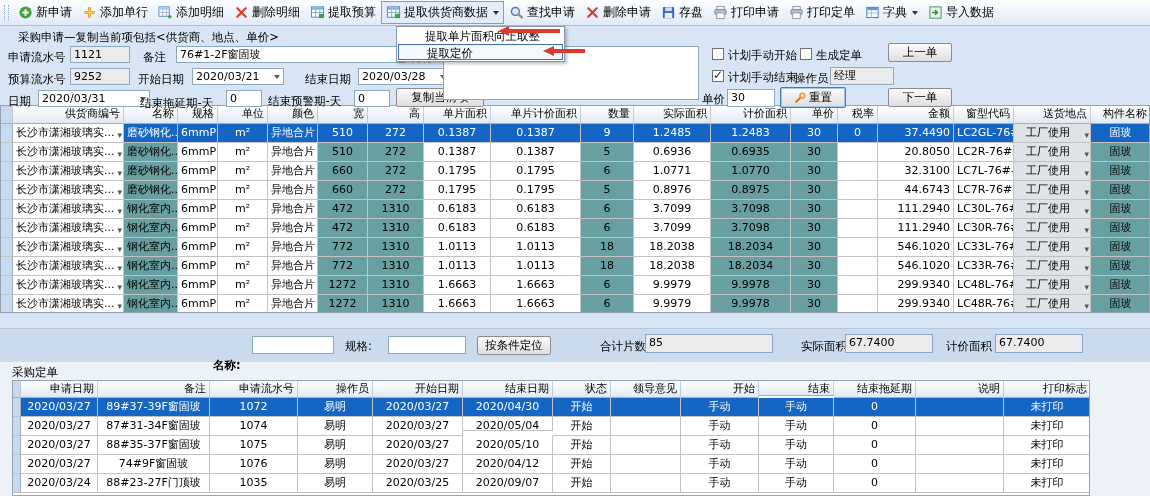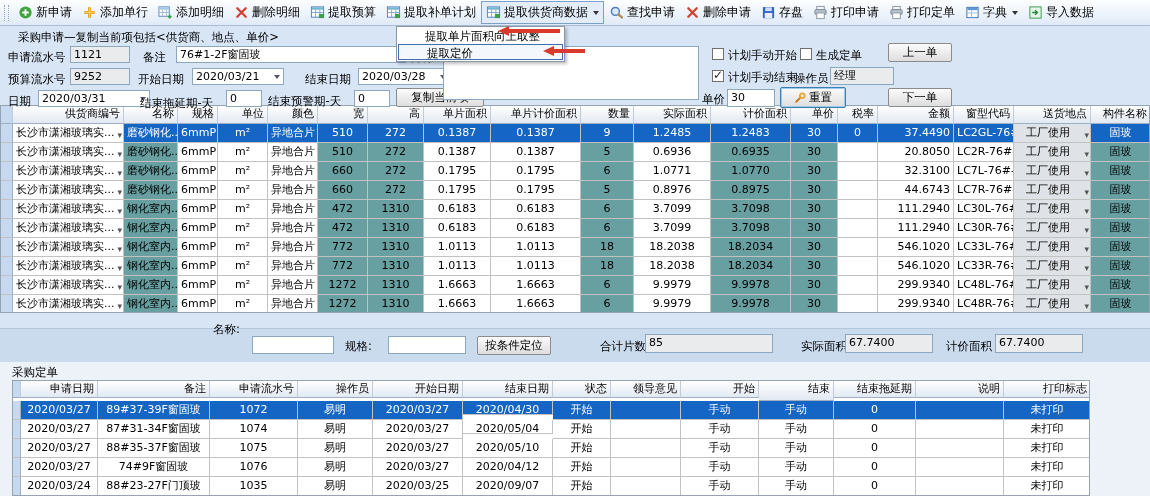--- a/index.html
+++ b/index.html
@@ -93,29 +93,20 @@
       <span>删除明细</span>
       </span>
     <span class="titem">
       <svg class="ic" viewBox="0 0 16 16">
           <rect x="1.5" y="2" width="13" height="11" fill="#fff" stroke="#4e7ec0"></rect>
           <rect x="2" y="2.5" width="12" height="2.5" fill="#74b7d0"></rect>
           <path d="M1.5 8h13M6 5v8M10.5 5v8" stroke="#7fa8cf"></path>
           <rect x="9.5" y="9.5" width="5.5" height="4.5" fill="#3f9e49"></rect>
         </svg>
       <span>提取预算</span>
-      </span>
-    <span class="titem">
-      <svg class="ic" viewBox="0 0 16 16">
-          <rect x="1.5" y="2" width="13" height="11" fill="#fff" stroke="#4e7ec0"></rect>
-          <rect x="2" y="2.5" width="12" height="2.5" fill="#74b7d0"></rect>
-          <path d="M1.5 8h13M6 5v8M10.5 5v8" stroke="#7fa8cf"></path>
-          <rect x="9.5" y="9.5" width="5.5" height="4.5" fill="#3f9e49"></rect>
-        </svg>
-      <span>提取补单计划</span>
       </span>
     <span class="titem open">
       <svg class="ic" viewBox="0 0 16 16">
           <rect x="1.5" y="2" width="13" height="11" fill="#fff" stroke="#4e7ec0"></rect>
           <rect x="2" y="2.5" width="12" height="2.5" fill="#74b7d0"></rect>
           <path d="M1.5 8h13M6 5v8M10.5 5v8" stroke="#7fa8cf"></path>
           <rect x="9.5" y="9.5" width="5.5" height="4.5" fill="#3f9e49"></rect>
         </svg>
       <span>提取供货商数据</span>
       <span class="caret"></span>
@@ -449,21 +440,21 @@
         <div class="tcell teal hl" style="width: 47px; flex: 0 0 47px; height: 19px; line-height: 17px; text-align: center;"><span>30</span></div>
         <div class="tcell hl" style="width: 40px; flex: 0 0 40px; height: 19px; line-height: 17px; text-align: center;"><span></span></div>
         <div class="tcell hl" style="width: 76px; flex: 0 0 76px; height: 19px; line-height: 17px; text-align: right;"><span>299.9340</span></div>
         <div class="tcell hl" style="width: 60px; flex: 0 0 60px; height: 19px; line-height: 17px; text-align: left;"><span>LC48R-76#...</span></div>
         <div class="tcell combo-gray" style="width: 77px; flex: 0 0 77px; height: 19px; line-height: 17px; text-align: center; padding-right: 11px;"><span>工厂使用</span><span class="cmbarr">▾</span></div>
         <div class="tcell teal hl" style="width: 60px; flex: 0 0 60px; height: 19px; line-height: 17px; text-align: center;"><span>固玻</span></div>
       </div>
     </div>
 
   <div style="position:absolute;left:0;top:328px;width:1150px;height:34px;background:#cbdbee;border-top:1px solid #b3c6dc;"></div>
-  <div class="lbl" style="left:213px;top:322px;">名称:</div>
+  <div class="lbl" style="left:213px;top:358px;font-weight:bold;">名称:</div>
   <div class="tb" style="left:252px;top:336px;width:82px;height:18px;"></div>
   <div class="lbl" style="left:345px;top:339px;">规格:</div>
   <div class="tb" style="left:388px;top:336px;width:78px;height:18px;"></div>
   <div class="btn" style="left:477px;top:336px;width:74px;height:19px;">按条件定位</div>
   <div class="lbl" style="left:600px;top:339px;">合计片数</div>
   <div class="tb gray" style="left:645px;top:334px;width:128px;height:19px;">85</div>
   <div class="lbl" style="left:801px;top:339px;">实际面积</div>
   <div class="tb gray" style="left:845px;top:334px;width:88px;height:19px;">67.7400</div>
   <div class="lbl" style="left:946px;top:339px;">计价面积</div>
   <div class="tb gray" style="left:995px;top:334px;width:88px;height:19px;">67.7400</div>
@@ -475,33 +466,33 @@
         <div class="tcell gut" style="width: 8px; flex: 0 0 8px; height: 17px;"></div>
         <div class="tcell" style="width: 77px; flex: 0 0 77px; height: 17px; line-height: 15px;">申请日期</div>
         <div class="tcell" style="width: 112px; flex: 0 0 112px; height: 17px; line-height: 15px;">备注</div>
         <div class="tcell" style="width: 88px; flex: 0 0 88px; height: 17px; line-height: 15px;">申请流水号</div>
         <div class="tcell" style="width: 75px; flex: 0 0 75px; height: 17px; line-height: 15px;">操作员</div>
         <div class="tcell" style="width: 90px; flex: 0 0 90px; height: 17px; line-height: 15px;">开始日期</div>
         <div class="tcell" style="width: 90px; flex: 0 0 90px; height: 17px; line-height: 15px;">结束日期</div>
         <div class="tcell" style="width: 58px; flex: 0 0 58px; height: 17px; line-height: 15px;">状态</div>
         <div class="tcell" style="width: 70px; flex: 0 0 70px; height: 17px; line-height: 15px;">领导意见</div>
         <div class="tcell" style="width: 78px; flex: 0 0 78px; height: 17px; line-height: 15px;">开始</div>
-        <div class="tcell" style="width: 75px; flex: 0 0 75px; height: 20px; line-height: 15px;">结束</div>
+        <div class="tcell" style="width: 75px; flex: 0 0 75px; height: 15px; line-height: 15px;">结束</div>
         <div class="tcell" style="width: 82px; flex: 0 0 82px; height: 17px; line-height: 15px;">结束拖延期</div>
         <div class="tcell" style="width: 88px; flex: 0 0 88px; height: 17px; line-height: 15px;">说明</div>
         <div class="tcell" style="width: 87px; flex: 0 0 87px; height: 17px; line-height: 15px;">打印标志</div>
       </div>
       <div class="trow sel">
         <div class="tcell gut" style="width: 8px; flex: 0 0 8px; height: 19px;"></div>
         <div class="tcell hl" style="width: 77px; flex: 0 0 77px; height: 19px; line-height: 17px; text-align: center;"><span>2020/03/27</span></div>
         <div class="tcell hl" style="width: 112px; flex: 0 0 112px; height: 19px; line-height: 17px; text-align: center;"><span>89#37-39F窗固玻</span></div>
         <div class="tcell hl" style="width: 88px; flex: 0 0 88px; height: 19px; line-height: 17px; text-align: center;"><span>1072</span></div>
         <div class="tcell hl" style="width: 75px; flex: 0 0 75px; height: 19px; line-height: 17px; text-align: center;"><span>易明</span></div>
         <div class="tcell hl" style="width: 90px; flex: 0 0 90px; height: 19px; line-height: 17px; text-align: center;"><span>2020/03/27</span></div>
-        <div class="tcell hl" style="width: 90px; flex: 0 0 90px; height: 14px; line-height: 17px; text-align: center;"><span>2020/04/30</span></div>
+        <div class="tcell hl" style="width: 90px; flex: 0 0 90px; height: 19px; line-height: 17px; text-align: center;"><span>2020/04/30</span></div>
         <div class="tcell hl" style="width: 58px; flex: 0 0 58px; height: 19px; line-height: 17px; text-align: center;"><span>开始</span></div>
         <div class="tcell hl" style="width: 70px; flex: 0 0 70px; height: 19px; line-height: 17px; text-align: center;"><span></span></div>
         <div class="tcell hl" style="width: 78px; flex: 0 0 78px; height: 19px; line-height: 17px; text-align: center;"><span>手动</span></div>
         <div class="tcell hl" style="width: 75px; flex: 0 0 75px; height: 19px; line-height: 17px; text-align: center;"><span>手动</span></div>
         <div class="tcell hl" style="width: 82px; flex: 0 0 82px; height: 19px; line-height: 17px; text-align: center;"><span>0</span></div>
         <div class="tcell hl" style="width: 88px; flex: 0 0 88px; height: 19px; line-height: 17px; text-align: center;"><span></span></div>
         <div class="tcell hl" style="width: 87px; flex: 0 0 87px; height: 19px; line-height: 17px; text-align: center;"><span>未打印</span></div>
       </div>
       <div class="trow">
         <div class="tcell gut" style="width: 8px; flex: 0 0 8px; height: 19px;"></div>

